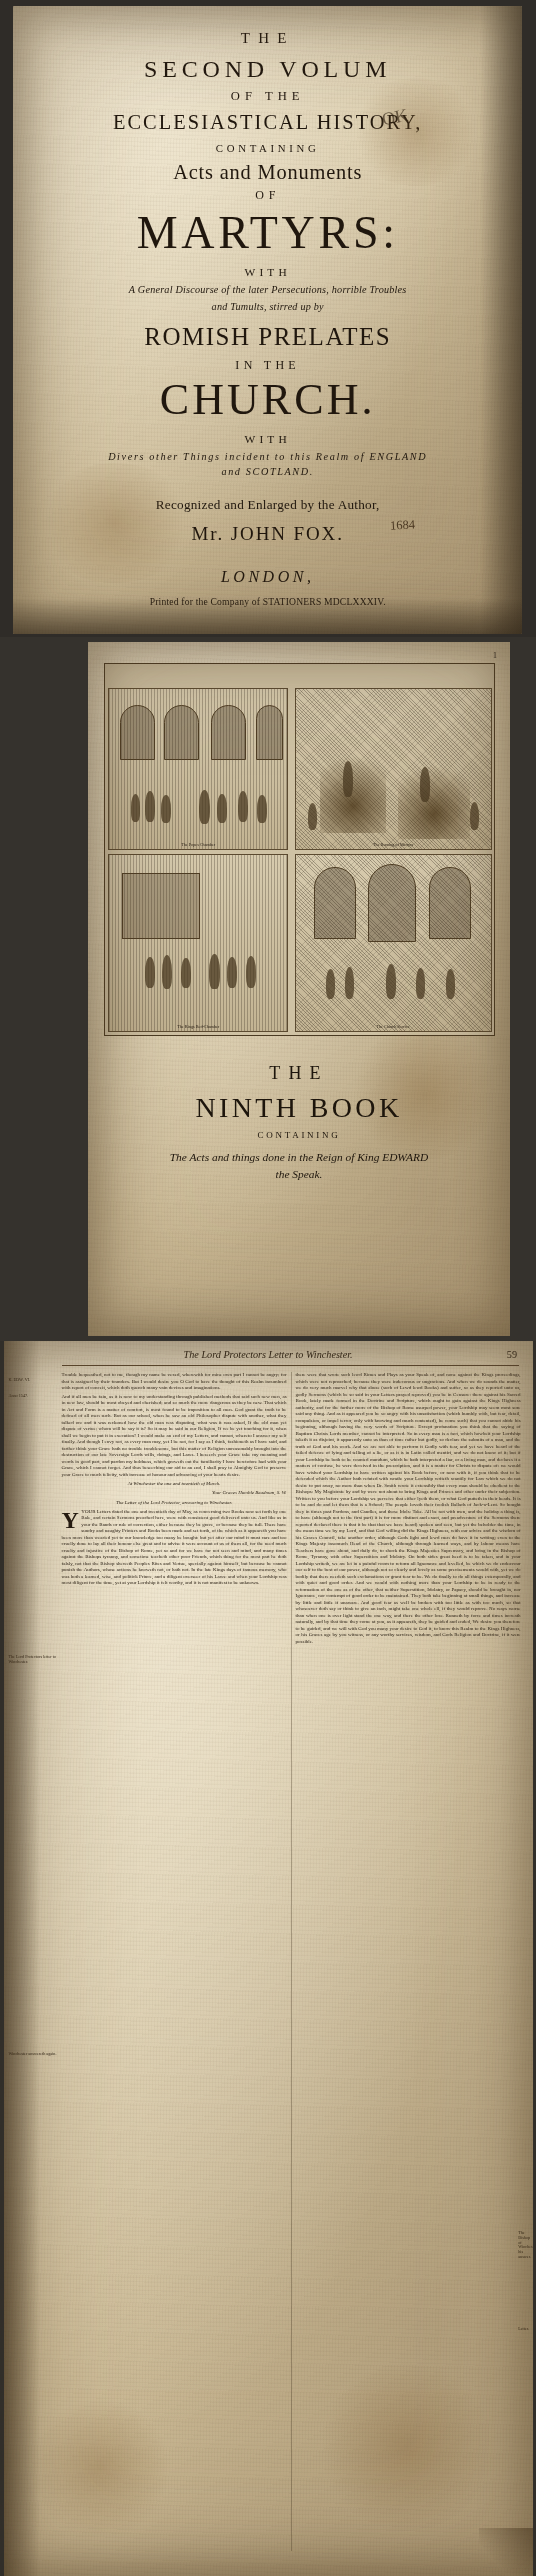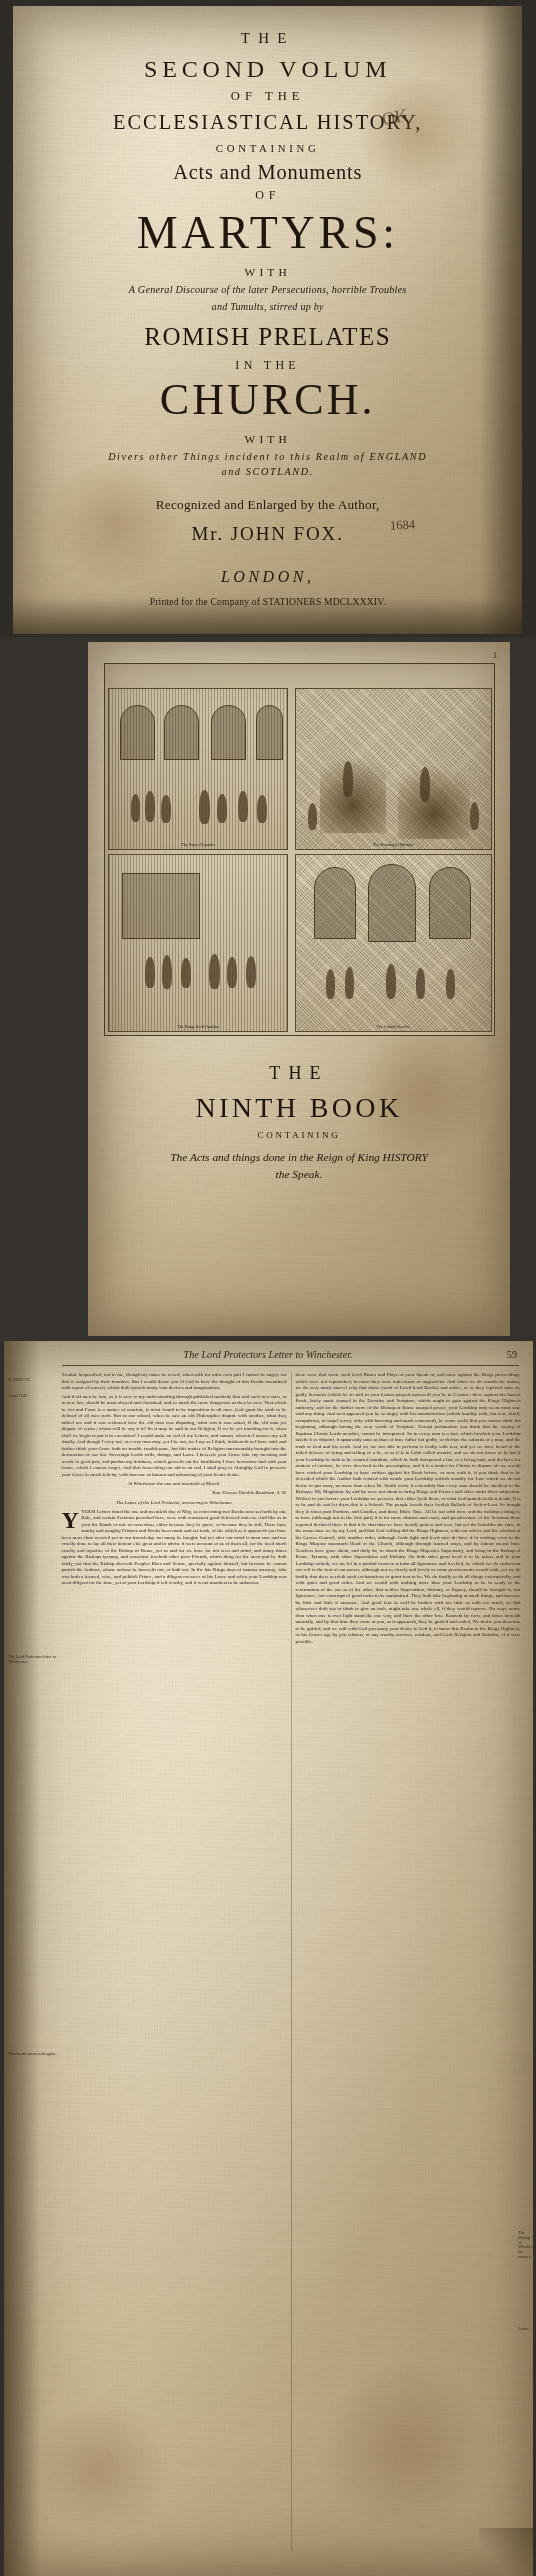--- a/index.html
+++ b/index.html
@@ -320,21 +320,21 @@
           <div class="fig" style="left:90px; top:109px; width:10.8px; height:35px;"></div>
           <div class="fig" style="left:120px; top:113px; width:9.6px; height:31px;"></div>
           <div class="fig" style="left:150px; top:114px; width:9.6px; height:30px;"></div>
           <div style="position:absolute; left:0; right:0; bottom:2.4px; text-align:center; font-size:4.2px; color:#2b2116;">The Church Service</div>
         </div>
       </div>
 
       <div class="eng-caption c-the">THE</div>
       <div class="eng-caption c-ninth">NINTH BOOK</div>
       <div class="eng-caption c-containing">CONTAINING</div>
-      <div class="eng-caption c-acts">The Acts and things done in the Reign of King HISTORY</div>
+      <div class="eng-caption c-acts">The Acts and things done in the Reign of King EDWARD</div>
       <div class="eng-caption c-sixth">the Speak.</div>
 
       <div class="stain" style="left:259px; top:385px; width:156px; height:132px;"></div>
     </div>
   </section>
 
   <section id="text-page">
     <div id="text-paper" class="paper vignette">
       <div class="tx-inner">
 

